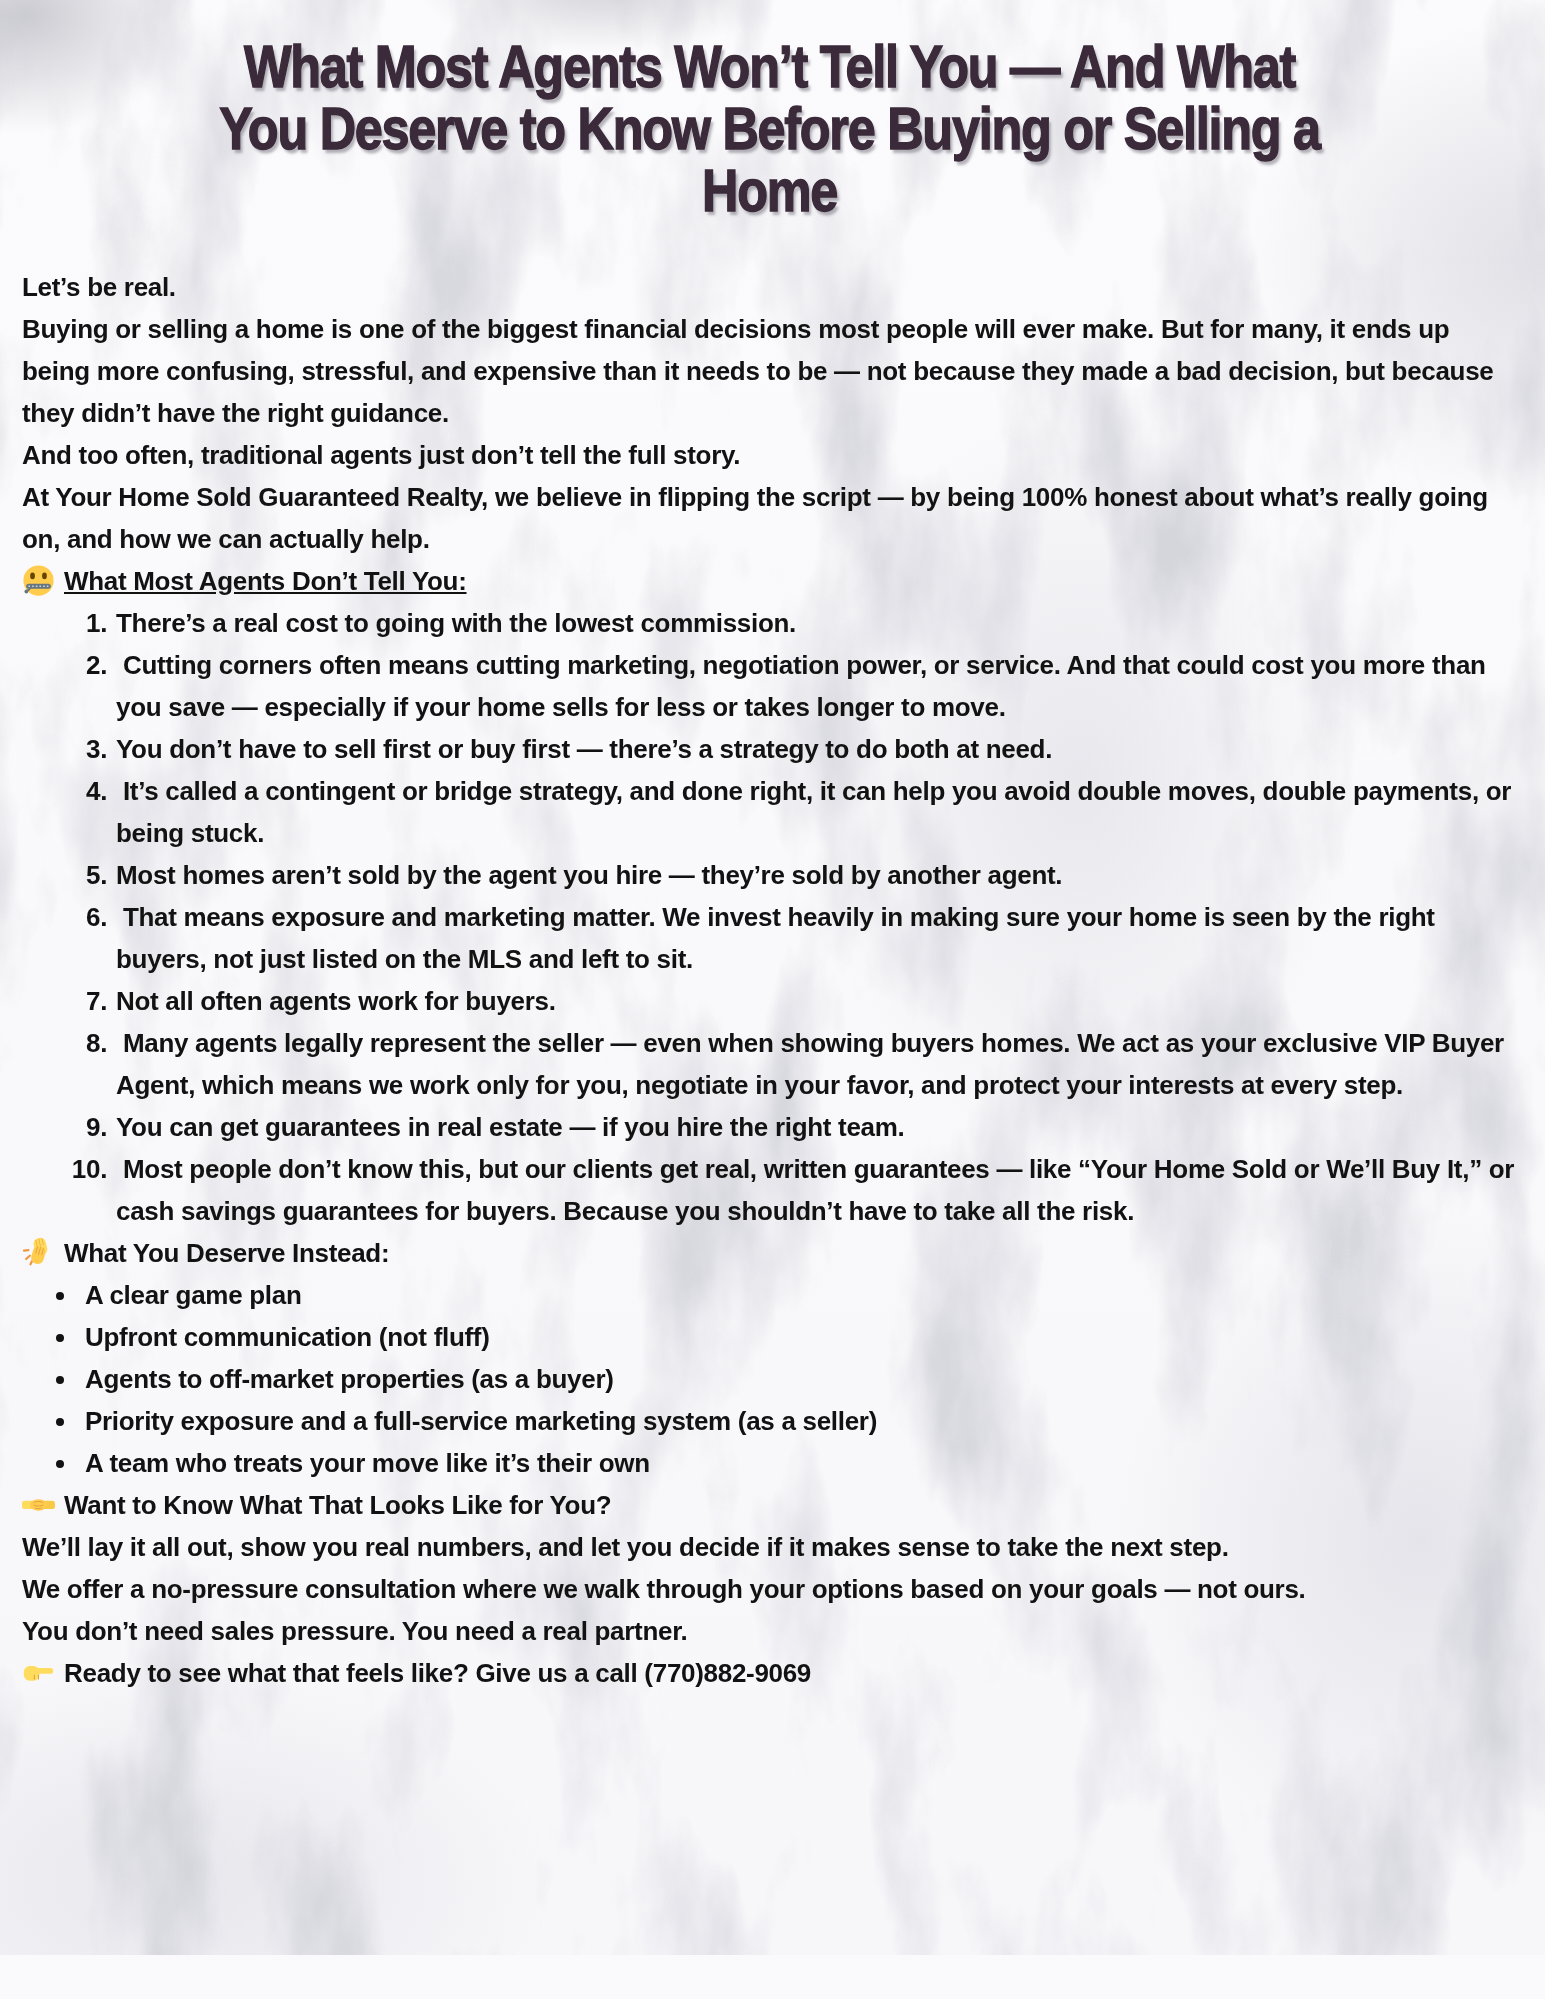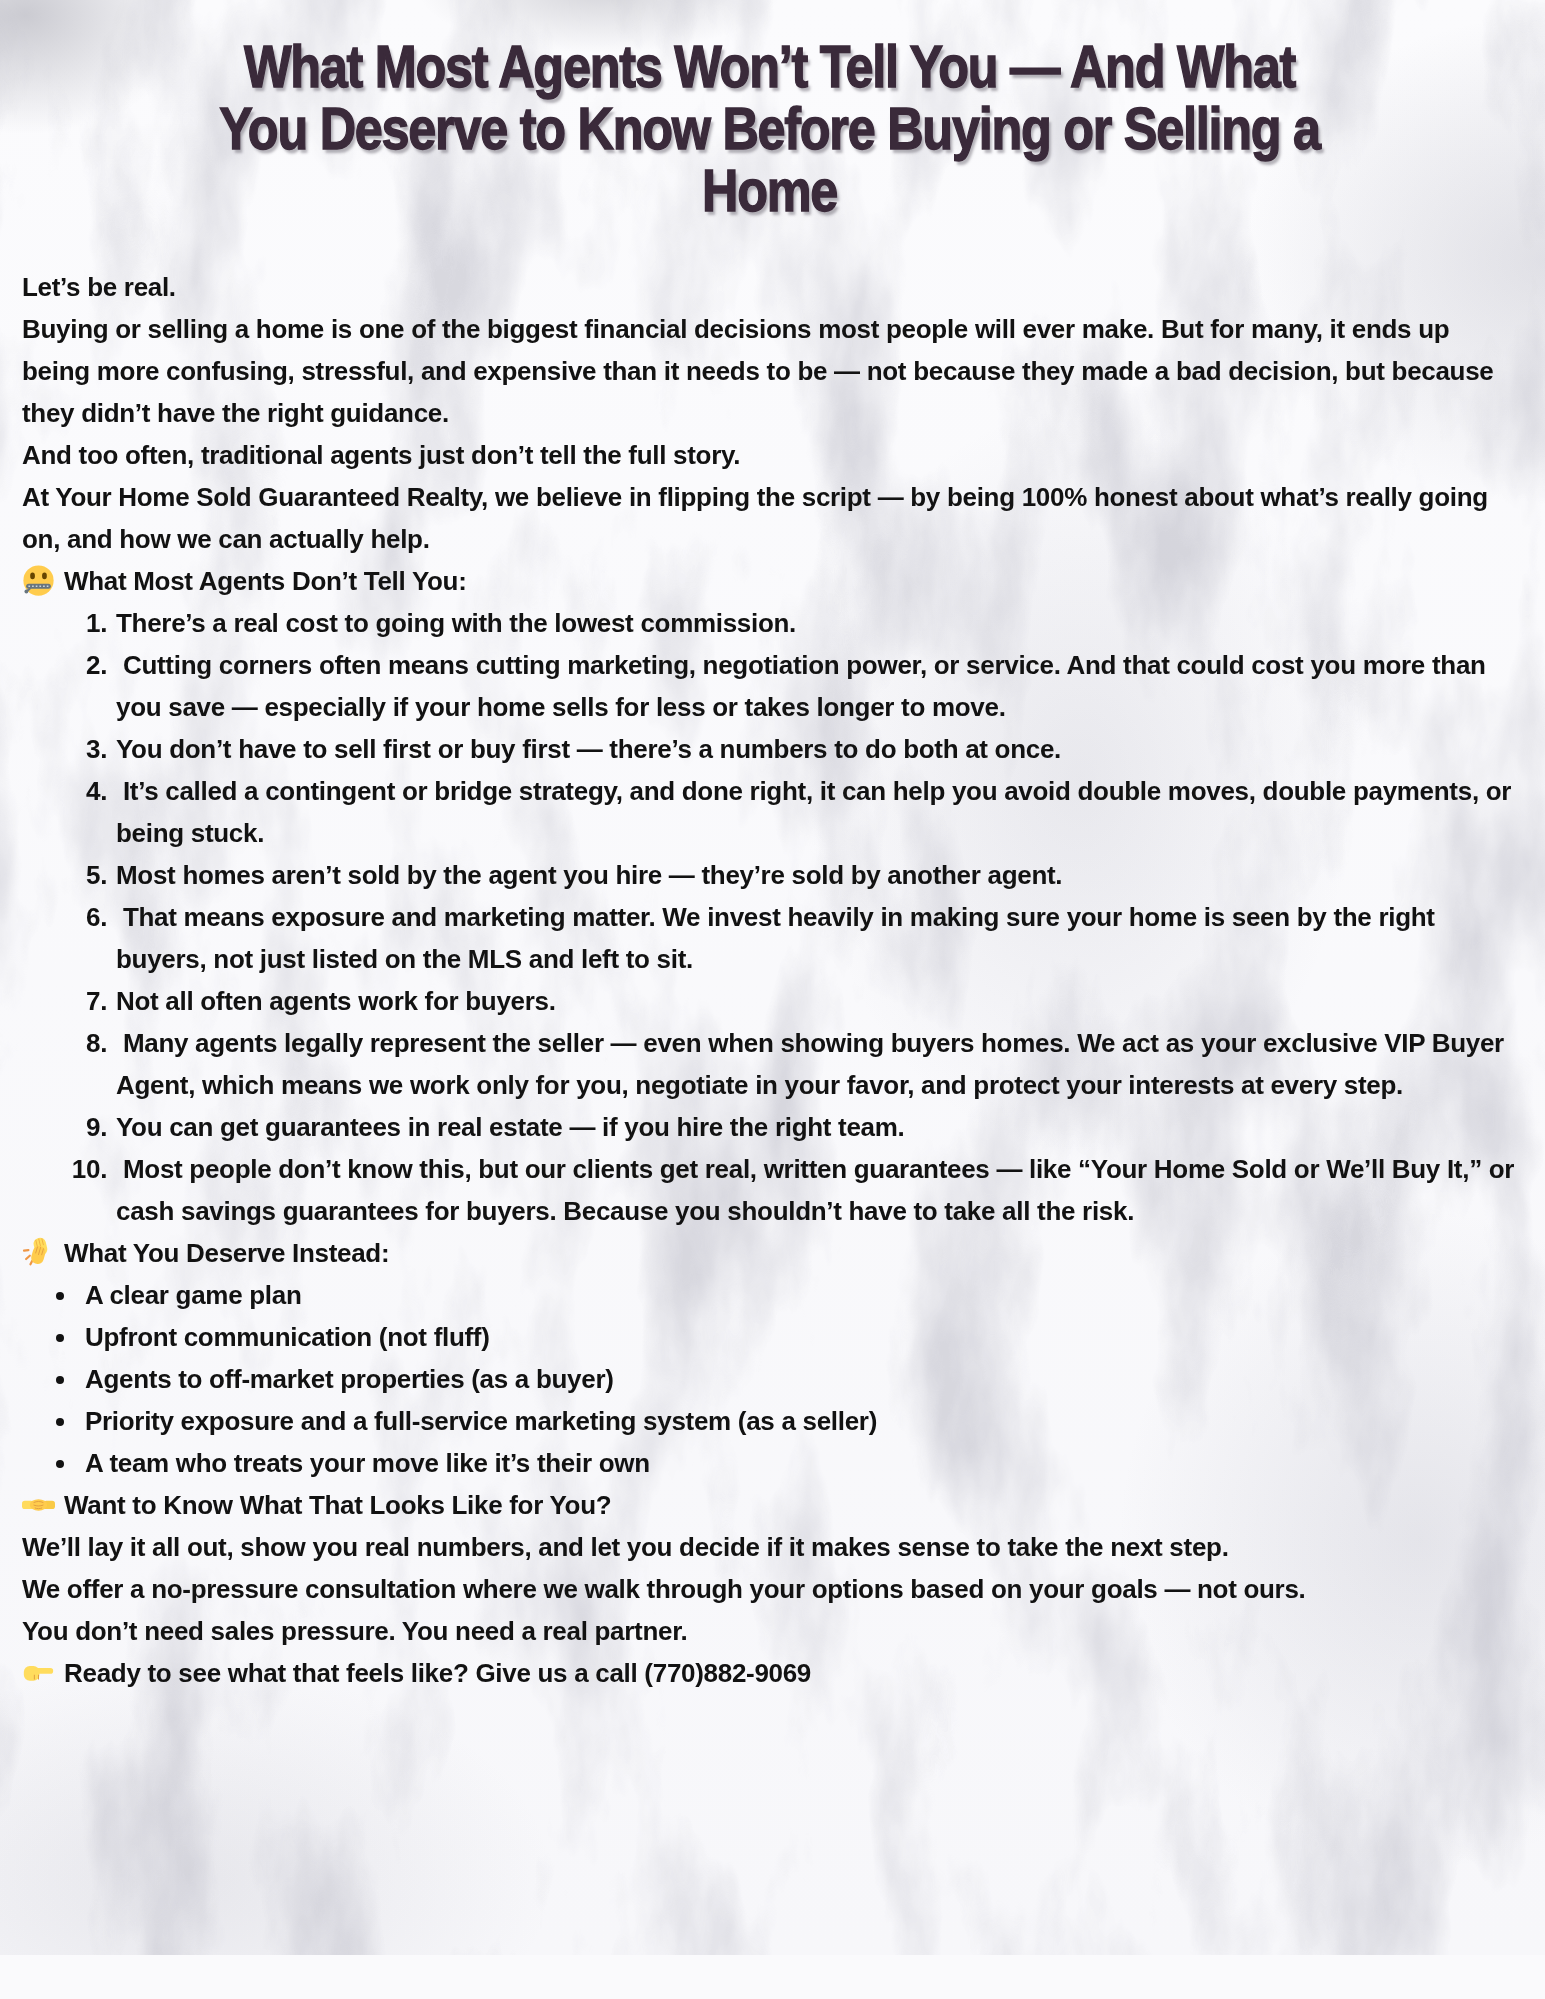--- a/index.html
+++ b/index.html
@@ -55,21 +55,21 @@
     font-size: 26px;
     line-height: 42px;
     font-weight: 700;
     letter-spacing: -0.3px;
     color: #121212;
   }
   .doc p { margin: 0; }
   .gap-before { margin-top: 36px; }
 
   .heading { margin: 0; }
-  .sec1 { margin-top: 46px; }
+  .sec1 { margin-top: 46px; text-decoration: underline; }
   .sec2 { margin-top: 40px; margin-bottom: 34px; }
   .sec3 { margin-top: 36px; }
 
   .emoji {
     display: inline-block;
     width: 33px;
     height: 33px;
     vertical-align: -7px;
     margin-right: 9px;
   }
@@ -124,21 +124,21 @@
           <path d="M7 24.2h22" stroke="#CCD6DD" stroke-width="1.6" stroke-dasharray="1.8 2.2" fill="none"></path>
           <path d="M8.5 27l-3.2 2.6" stroke="#67757F" stroke-width="2.2" stroke-linecap="round"></path>
           <circle cx="4.8" cy="30" r="2.1" fill="#67757F"></circle>
         </svg>
       </span><span>What Most Agents Don’t Tell You:</span>
     </p>
 
     <ol class="num-list">
       <li><span class="li-text">There’s a real cost to going with the lowest commission.</span></li>
       <li><span class="li-text"> Cutting corners often means cutting marketing, negotiation power, or service. And that could cost you more than you save — especially if your home sells for less or takes longer to move.</span></li>
-      <li><span class="li-text">You don’t have to sell first or buy first — there’s a numbers to do both at once.</span></li>
+      <li><span class="li-text">You don’t have to sell first or buy first — there’s a strategy to do both at need.</span></li>
       <li><span class="li-text"> It’s called a contingent or bridge strategy, and done right, it can help you avoid double moves, double payments, or being stuck.</span></li>
       <li><span class="li-text">Most homes aren’t sold by the agent you hire — they’re sold by another agent.</span></li>
       <li><span class="li-text"> That means exposure and marketing matter. We invest heavily in making sure your home is seen by the right buyers, not just listed on the MLS and left to sit.</span></li>
       <li><span class="li-text">Not all often agents work for buyers.</span></li>
       <li><span class="li-text"> Many agents legally represent the seller — even when showing buyers homes. We act as your exclusive VIP Buyer Agent, which means we work only for you, negotiate in your favor, and protect your interests at every step.</span></li>
       <li><span class="li-text">You can get guarantees in real estate — if you hire the right team.</span></li>
       <li><span class="li-text"> Most people don’t know this, but our clients get real, written guarantees — like “Your Home Sold or We’ll Buy It,” or cash savings guarantees for buyers. Because you shouldn’t have to take all the risk.</span></li>
     </ol>
 
     <p class="heading sec2">

